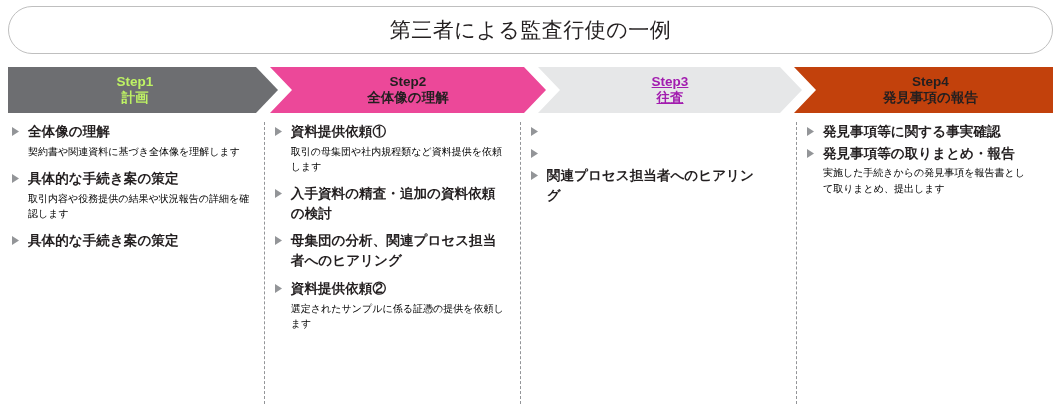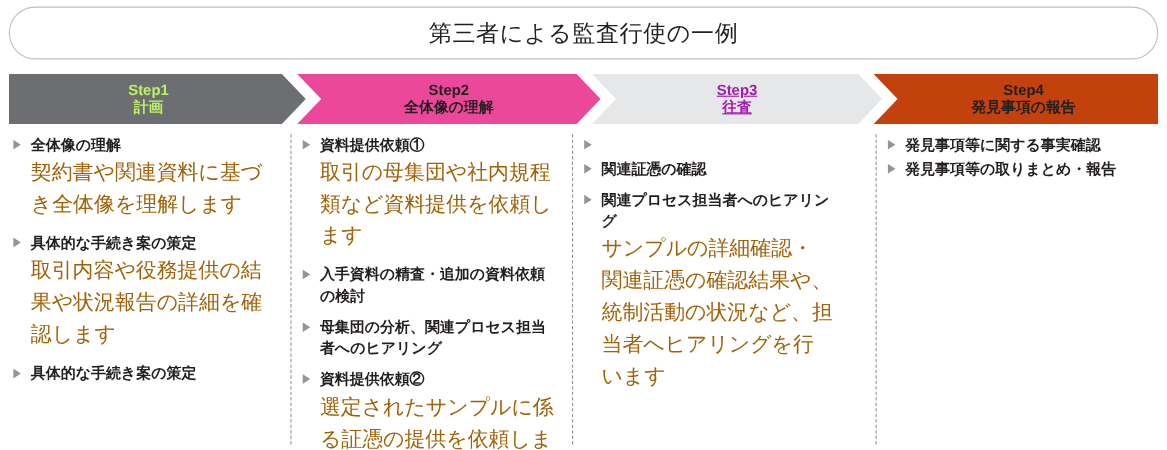--- a/index.html
+++ b/index.html
@@ -144,22 +144,22 @@
     line-height: 1;
   }
   .tri svg { display: block; }
   .item-title {
     font-size: 13.6px;
     font-weight: bold;
     color: #231f20;
     line-height: 1.45;
   }
   .item-body {
-    font-size: 19px;
-    color: #a16207;
+    font-size: 10px;
+    color: #000000;
     line-height: 1.52;
     margin: 2px 0 10px 16px;
   }
   .item-title-only { margin-bottom: 8px; }
 </style>
 </head>
 <body>
 
 <div id="page">
 
@@ -278,33 +278,31 @@
           </span>
         </div>
       </div>
       <div class="item item-title-only">
         <div class="item-head">
           <span class="tri">
             <svg width="7" height="9" viewBox="0 0 7 9">
                 <polygon points="0,0 7,4.5 0,9" fill="#939598"></polygon>
               </svg>
           </span>
-          <span class="item-title">関連証憑の確認</span>
         </div>
       </div>
       <div class="item">
         <div class="item-head">
           <span class="tri">
             <svg width="7" height="9" viewBox="0 0 7 9">
                 <polygon points="0,0 7,4.5 0,9" fill="#939598"></polygon>
               </svg>
           </span>
           <span class="item-title">関連プロセス担当者へのヒアリング</span>
         </div>
-        <div class="item-body">サンプルの詳細確認・関連証憑の確認結果や、統制活動の状況など、担当者へヒアリングを行います</div>
       </div>
     </div>
 
     <div class="col col-4">
       <div class="item">
         <div class="item-head">
           <span class="tri">
             <svg width="7" height="9" viewBox="0 0 7 9">
                 <polygon points="0,0 7,4.5 0,9" fill="#939598"></polygon>
               </svg>
@@ -314,17 +312,18 @@
       </div>
       <div class="item">
         <div class="item-head">
           <span class="tri">
             <svg width="7" height="9" viewBox="0 0 7 9">
                 <polygon points="0,0 7,4.5 0,9" fill="#939598"></polygon>
               </svg>
           </span>
           <span class="item-title">発見事項等の取りまとめ・報告</span>
         </div>
+        <div class="item-body">実施した手続きからの発見事項を報告書として取りまとめ、提出します</div>
       </div>
     </div>
 
   </div>
 </div>
 
 </body></html>

